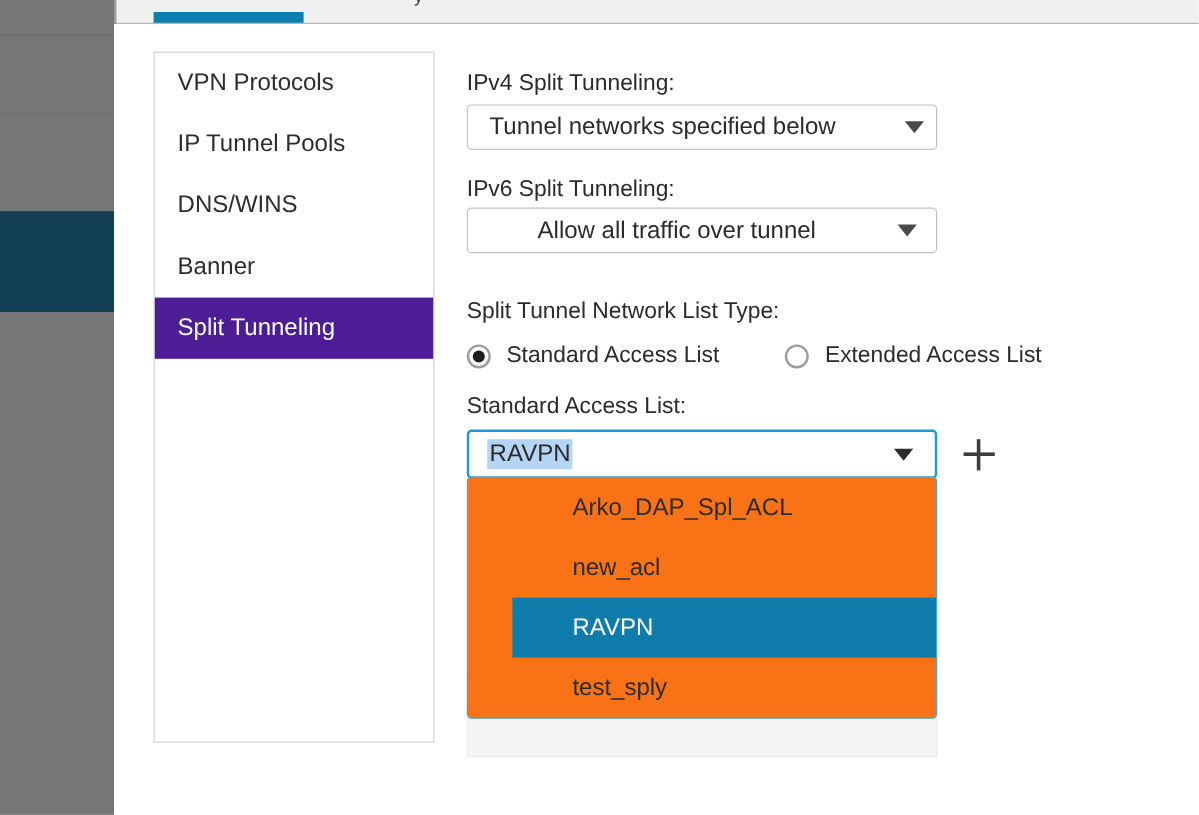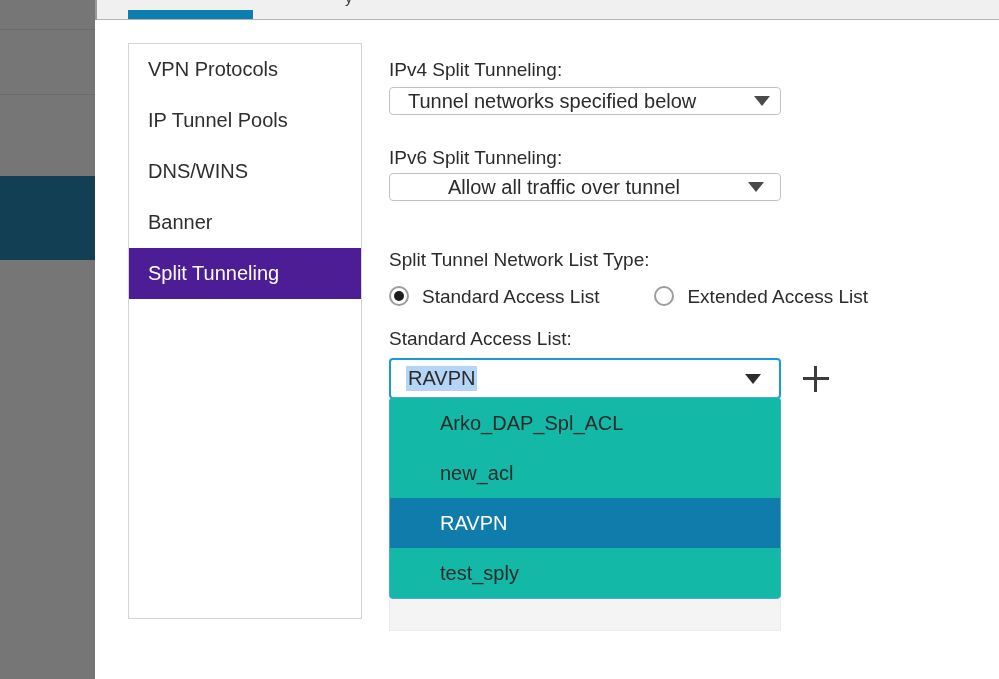--- a/index.html
+++ b/index.html
@@ -133,21 +133,21 @@
     font-size: 19px;
     color: #2b2b2b;
     white-space: nowrap;
     margin: 0;
     padding: 0;
   }
 
   .select-box {
     position: relative;
     width: 392px;
-    height: 28px;
+    height: 38px;
     border: 1px solid #c2c2c2;
     border-radius: 4px;
     background: #ffffff;
     box-sizing: border-box;
     display: flex;
     align-items: center;
   }
   .select-box .sel-text {
     font-size: 20px;
     color: #2b2b2b;
@@ -169,21 +169,21 @@
     right: 10px;
   }
 
   
   .radio-row {
     display: flex;
     align-items: center;
   }
   .radio-opt {
     display: flex;
-    align-items: flex-start;
+    align-items: center;
   }
   .radio-mark {
     width: 20px;
     height: 20px;
     border-radius: 50%;
     border: 2px solid #9c9c9c;
     box-sizing: border-box;
     background: #ffffff;
     position: relative;
     flex: none;
@@ -262,24 +262,25 @@
   }
 
   
   .dropdown {
     position: absolute;
     left: 95px;
     top: 397px;
     width: 392px;
     border: 1px solid #4aa8d8;
     border-radius: 4px;
-    background: #14b8a6;
+    background: #f97316;
     box-sizing: border-box;
     overflow: hidden;
     z-index: 30;
+    padding-left: 37px;
   }
   .dd-option {
     height: 50px;
     line-height: 50px;
     padding-left: 50px;
     font-size: 20px;
     color: #2b2b2b;
     white-space: nowrap;
     box-sizing: border-box;
   }

